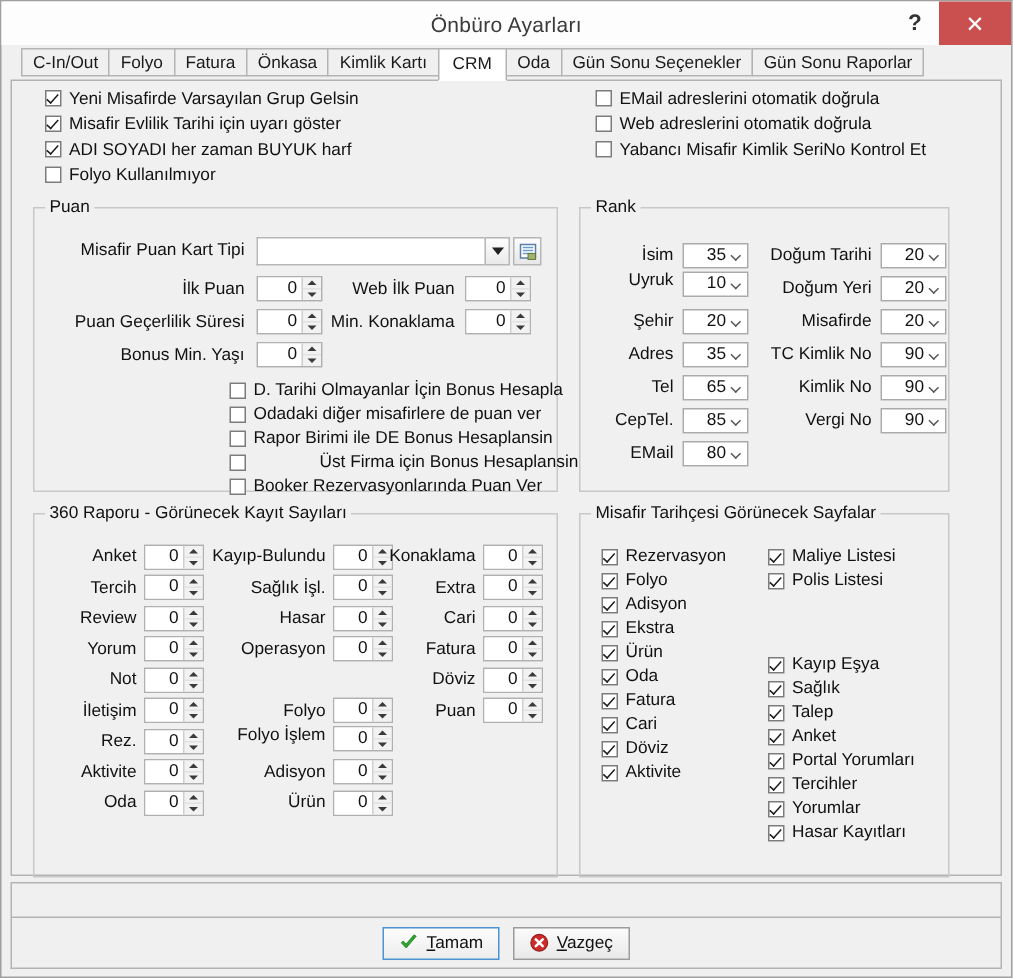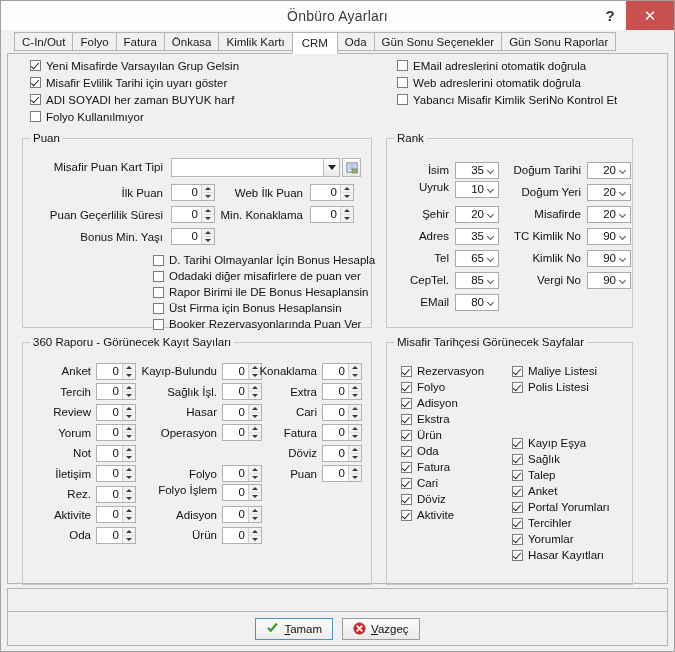--- a/index.html
+++ b/index.html
@@ -310,21 +310,21 @@
               <span>D. Tarihi Olmayanlar İçin Bonus Hesapla</span>
             </div>
             <div class="chk" style="height: 16px;">
               <span class="box"></span>
               <span>Odadaki diğer misafirlere de puan ver</span>
             </div>
             <div class="chk" style="height: 16px;">
               <span class="box"></span>
               <span>Rapor Birimi ile DE Bonus Hesaplansin</span>
             </div>
-            <div class="chk" style="height: 16px;">
+            <div class="chk" style="height: 16px; gap: 44px;">
               <span class="box"></span>
               <span>Üst Firma için Bonus Hesaplansin</span>
             </div>
             <div class="chk" style="height: 16px;">
               <span class="box"></span>
               <span>Booker Rezervasyonlarında Puan Ver</span>
             </div>
           </div>
       </div>
 

